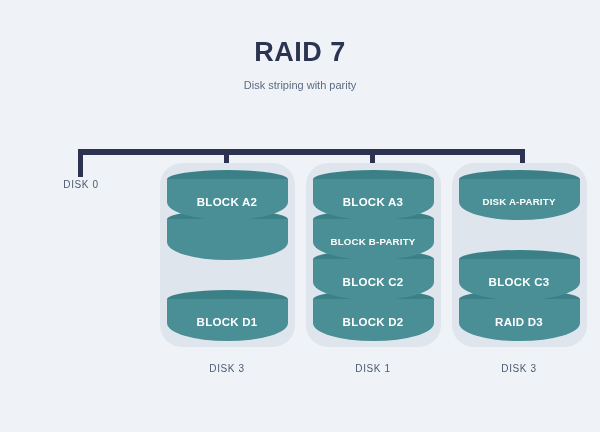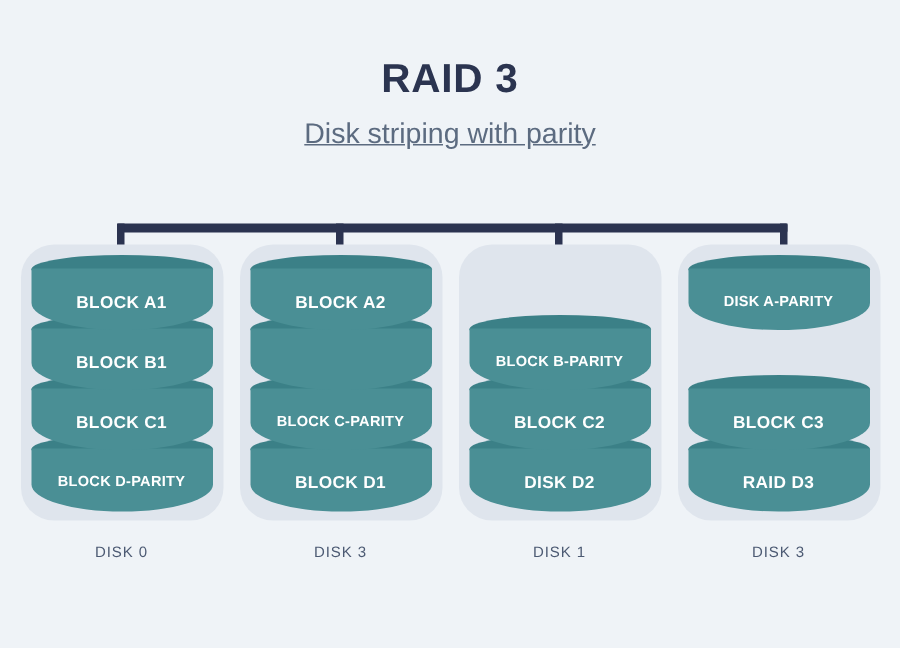--- a/index.html
+++ b/index.html
@@ -28,25 +28,24 @@
     padding-top: 38px;
     font-size: 27px;
     font-weight: bold;
     letter-spacing: 0.5px;
     color: #2b3450;
     line-height: 1.1;
   }
   .subtitle {
     margin: 0;
     padding-top: 11px;
-    font-size: 19px;
+    font-size: 11px;
     font-weight: normal;
     color: #5c6b80;
     line-height: 1.2;
-    text-decoration: underline;
   }
 
   
   .bus {
     position: absolute;
     left: 78px;
     top: 149px;
     width: 447px;
     height: 6px;
     background: #2b3350;
@@ -155,126 +154,102 @@
     font-weight: normal;
     letter-spacing: 0.6px;
     color: #4c5a73;
     text-align: center;
   }
 </style>
 </head>
 <body>
 
 <div class="header">
-  <h1 class="title">RAID 3</h1>
+  <h1 class="title">RAID 7</h1>
   <p class="subtitle">Disk striping with parity</p>
 </div>
 
 <div class="bus"></div>
 <div class="bus-drop d0"></div>
 <div class="bus-drop d1"></div>
 <div class="bus-drop d2"></div>
 <div class="bus-drop d3"></div>
 
 <div class="array">
 
   <div class="disk">
+    <div class="disk-name">DISK 0</div>
+  </div>
+
+  <div class="disk">
     <div class="disk-shell">
       <div class="stack">
         <div class="platter p0">
           <div class="cyl-top"></div>
           <div class="cyl-body"></div>
-          <div class="block-label">BLOCK A1</div>
+          <div class="block-label">BLOCK A2</div>
         </div>
         <div class="platter p1">
           <div class="cyl-top"></div>
           <div class="cyl-body"></div>
-          <div class="block-label">BLOCK B1</div>
-        </div>
-        <div class="platter p2">
-          <div class="cyl-top"></div>
-          <div class="cyl-body"></div>
-          <div class="block-label">BLOCK C1</div>
         </div>
         <div class="platter p3">
           <div class="cyl-top"></div>
           <div class="cyl-body"></div>
-          <div class="block-label parity">BLOCK D-PARITY</div>
+          <div class="block-label">BLOCK D1</div>
         </div>
       </div>
     </div>
-    <div class="disk-name">DISK 0</div>
+    <div class="disk-name">DISK 3</div>
   </div>
 
   <div class="disk">
     <div class="disk-shell">
       <div class="stack">
         <div class="platter p0">
           <div class="cyl-top"></div>
           <div class="cyl-body"></div>
-          <div class="block-label">BLOCK A2</div>
+          <div class="block-label">BLOCK A3</div>
         </div>
         <div class="platter p1">
           <div class="cyl-top"></div>
           <div class="cyl-body"></div>
+          <div class="block-label parity">BLOCK B-PARITY</div>
         </div>
         <div class="platter p2">
           <div class="cyl-top"></div>
           <div class="cyl-body"></div>
-          <div class="block-label parity">BLOCK C-PARITY</div>
+          <div class="block-label">BLOCK C2</div>
         </div>
         <div class="platter p3">
           <div class="cyl-top"></div>
           <div class="cyl-body"></div>
-          <div class="block-label">BLOCK D1</div>
+          <div class="block-label">BLOCK D2</div>
+        </div>
+      </div>
+    </div>
+    <div class="disk-name">DISK 1</div>
+  </div>
+
+  <div class="disk">
+    <div class="disk-shell">
+      <div class="stack">
+        <div class="platter p0">
+          <div class="cyl-top"></div>
+          <div class="cyl-body"></div>
+          <div class="block-label parity">DISK A-PARITY</div>
+        </div>
+        <div class="platter p2">
+          <div class="cyl-top"></div>
+          <div class="cyl-body"></div>
+          <div class="block-label">BLOCK C3</div>
+        </div>
+        <div class="platter p3">
+          <div class="cyl-top"></div>
+          <div class="cyl-body"></div>
+          <div class="block-label">RAID D3</div>
         </div>
       </div>
     </div>
     <div class="disk-name">DISK 3</div>
   </div>
 
-  <div class="disk">
-    <div class="disk-shell">
-      <div class="stack">
-        <div class="platter p1">
-          <div class="cyl-top"></div>
-          <div class="cyl-body"></div>
-          <div class="block-label parity">BLOCK B-PARITY</div>
-        </div>
-        <div class="platter p2">
-          <div class="cyl-top"></div>
-          <div class="cyl-body"></div>
-          <div class="block-label">BLOCK C2</div>
-        </div>
-        <div class="platter p3">
-          <div class="cyl-top"></div>
-          <div class="cyl-body"></div>
-          <div class="block-label">DISK D2</div>
-        </div>
-      </div>
-    </div>
-    <div class="disk-name">DISK 1</div>
-  </div>
-
-  <div class="disk">
-    <div class="disk-shell">
-      <div class="stack">
-        <div class="platter p0">
-          <div class="cyl-top"></div>
-          <div class="cyl-body"></div>
-          <div class="block-label parity">DISK A-PARITY</div>
-        </div>
-        <div class="platter p2">
-          <div class="cyl-top"></div>
-          <div class="cyl-body"></div>
-          <div class="block-label">BLOCK C3</div>
-        </div>
-        <div class="platter p3">
-          <div class="cyl-top"></div>
-          <div class="cyl-body"></div>
-          <div class="block-label">RAID D3</div>
-        </div>
-      </div>
-    </div>
-    <div class="disk-name">DISK 3</div>
-  </div>
-
 </div>
 
 </body></html>

